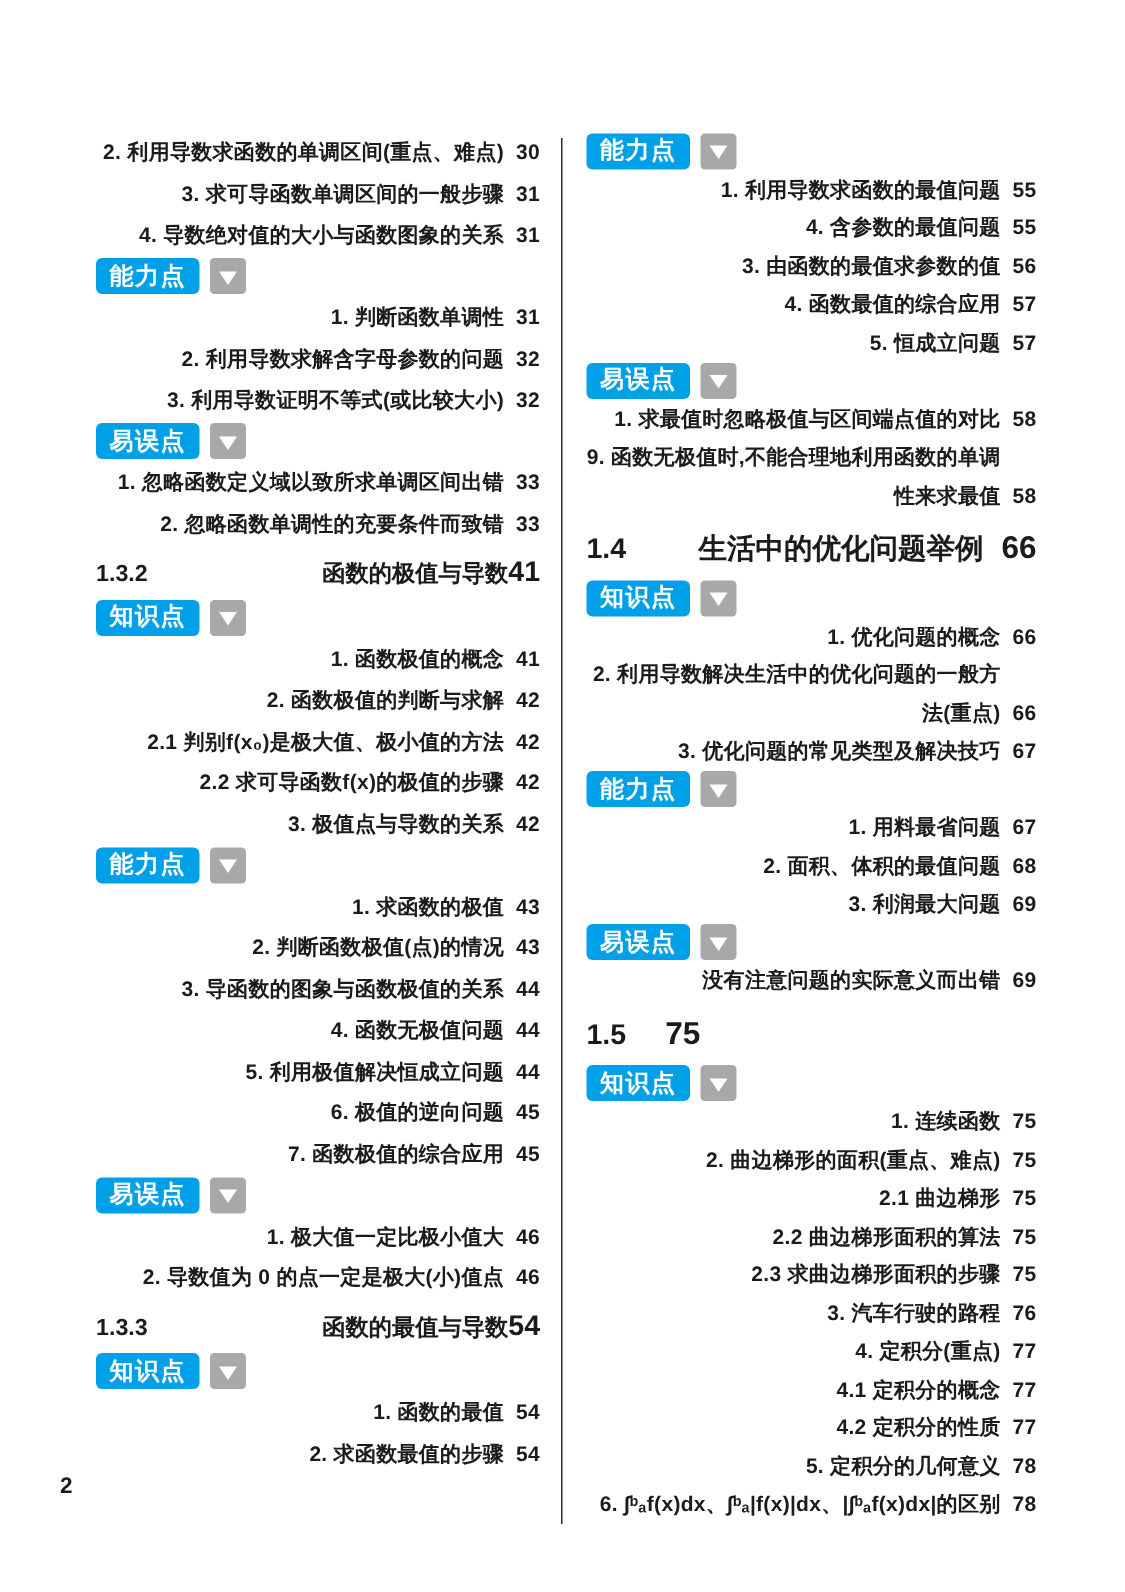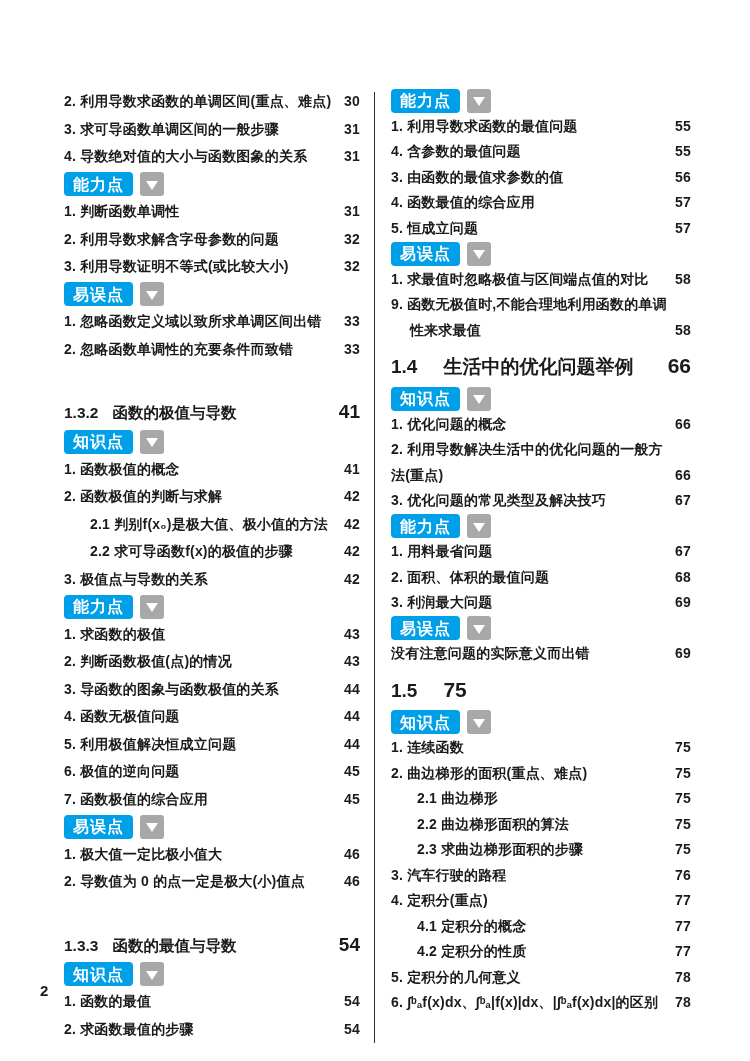--- a/index.html
+++ b/index.html
@@ -10,20 +10,21 @@
     font-family:"Liberation Sans", sans-serif;
     color:var(--text,#1b1b1b);
     overflow:hidden;
     margin:0 auto;
   }
   .content{
     display:flex;
     align-items:stretch;
     padding:88px 0 0 64px;
     box-sizing:border-box;
+    text-align:right;
   }
   .col{box-sizing:border-box;}
   .col-left{width:296px;--pitch:27.5px;}
   .col-right{width:300px;--pitch:25.5px;}
   .divider{width:1px;background:var(--divider,#2d2d2d);margin:4px 16px 0 14px;}
 
   
   .row{line-height:var(--pitch,27px);}
 
   
@@ -51,21 +52,21 @@
     border-left:6.5px solid transparent;
     border-right:6.5px solid transparent;
     border-top:9px solid #ffffff;
   }
 
   
   .heading{display:flex;align-items:baseline;font-weight:700;}
   .heading .h-num{margin-right:14px;white-space:nowrap;}
   .heading .h-title{flex:1;}
   .heading .h-page{white-space:nowrap;}
-  .heading.lvl2{padding:7px 0 3px;font-size:15.5px;line-height:24px;margin-top:30px;}
+  .heading.lvl2{padding:7px 0 3px;font-size:15.5px;line-height:24px;}
   .heading.lvl2 .h-page{font-size:19px;}
   .heading.lvl1{padding:9px 0 5px;font-size:19px;line-height:28px;gap:12px;}
   .heading.lvl1 .h-page{font-size:21px;}
 
   .footer{
     position:absolute;left:40px;top:982px;
     font-size:15px;font-weight:700;
   }
 </style>
 </head>

